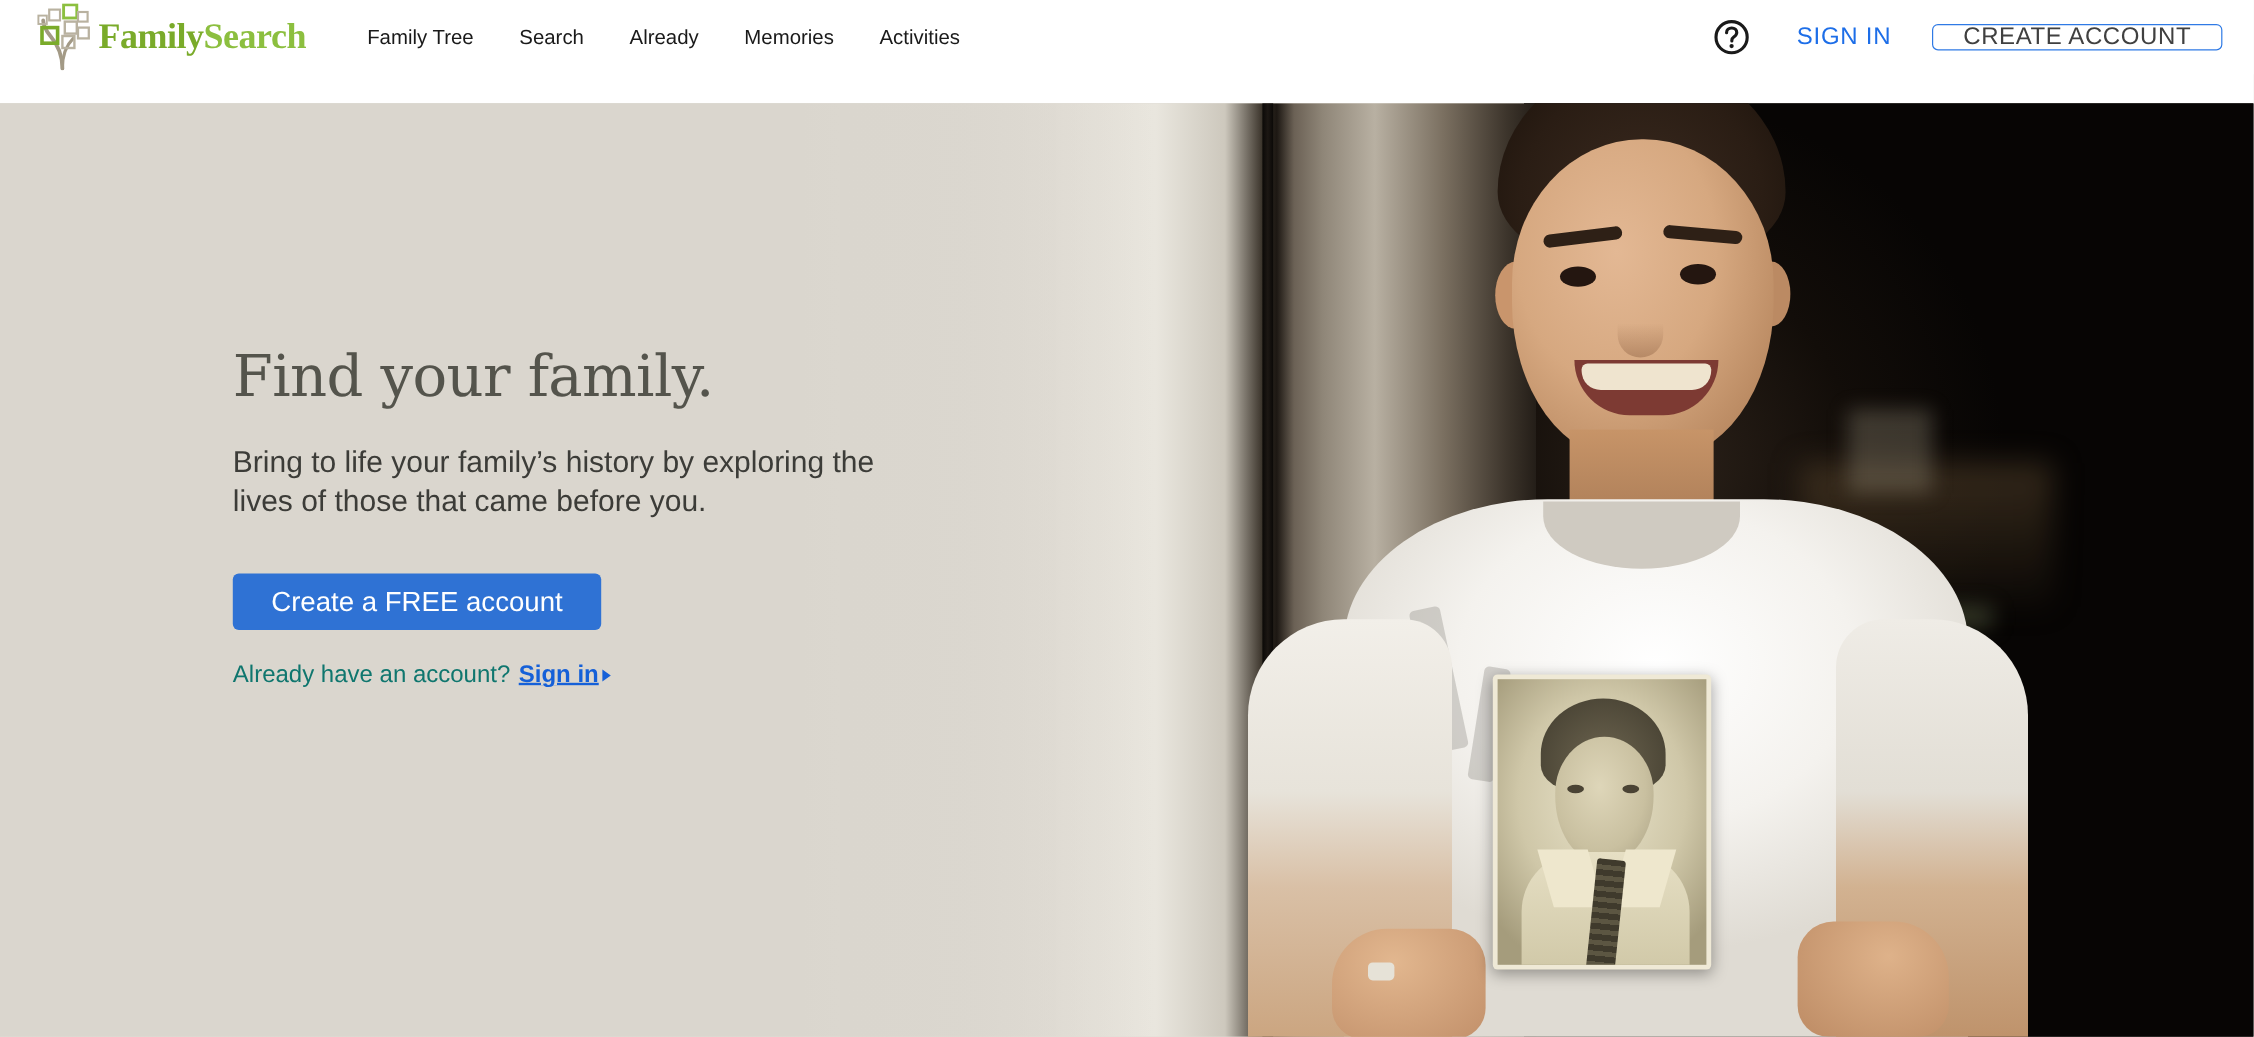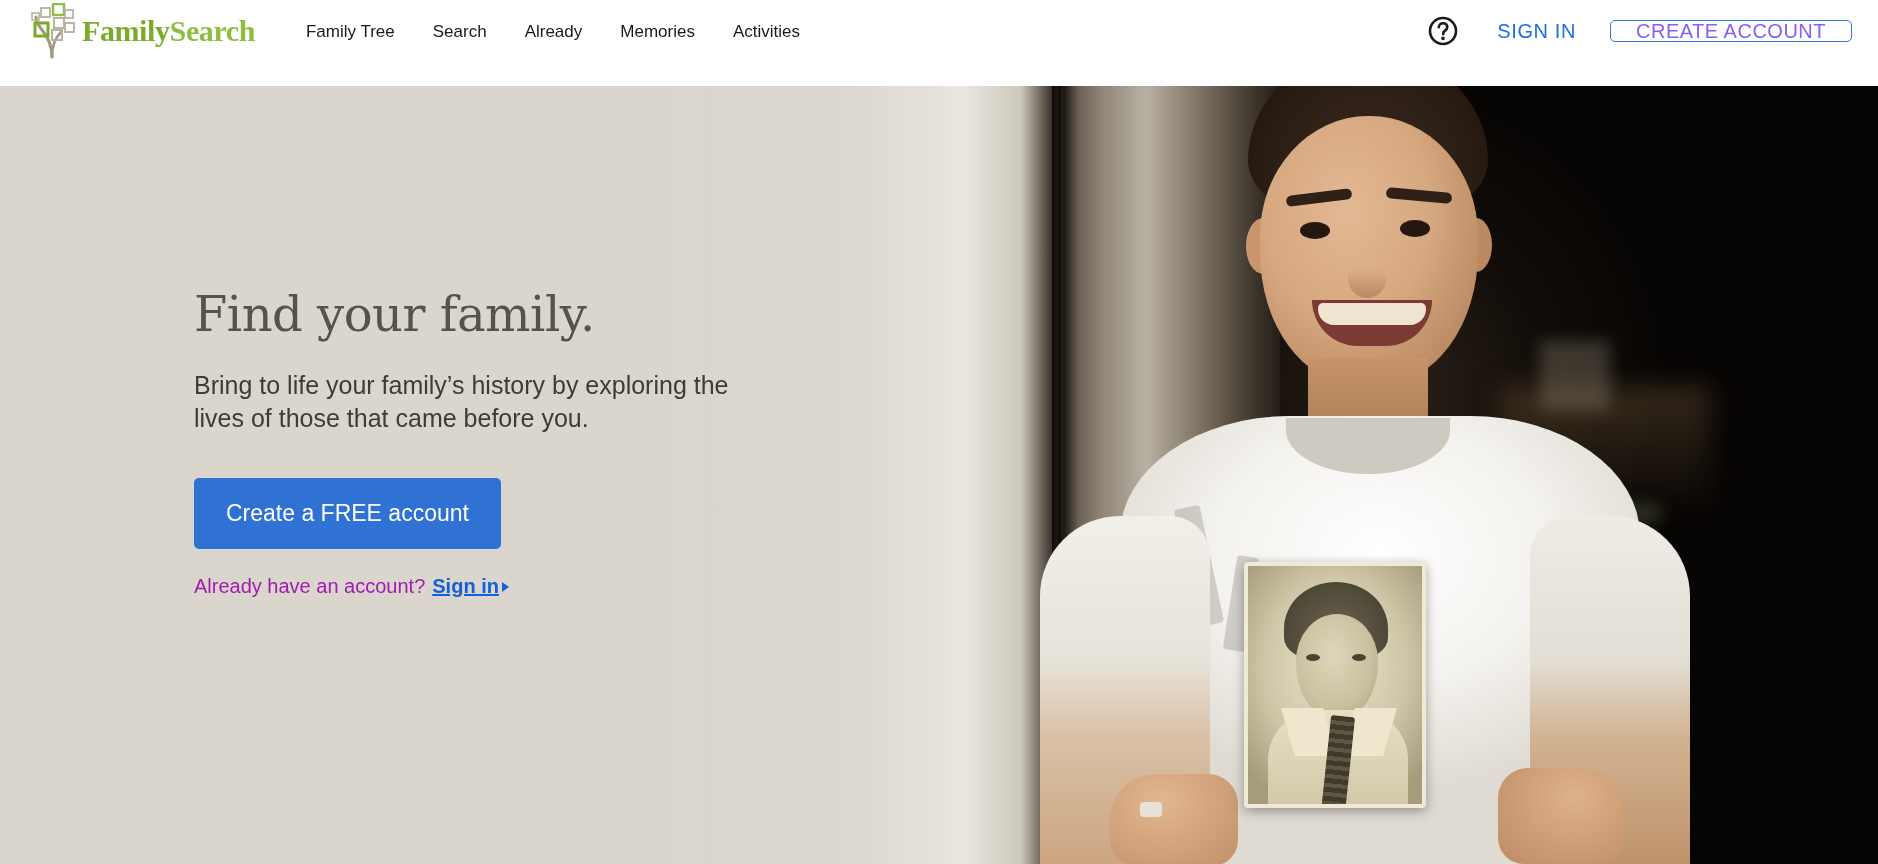--- a/index.html
+++ b/index.html
@@ -82,21 +82,21 @@
     font-size: 20px;
     color: #1d6ee8;
     letter-spacing: 0.6px;
     margin-right: 34px;
     white-space: nowrap;
     cursor: pointer;
     text-decoration: none;
   }
   .create-account-btn {
     font-size: 20px;
-    color: #8b5cf6;
+    color: #404040;
     letter-spacing: 0.5px;
     border: 1px solid #2f7ae5;
     border-radius: 5px;
     background: #ffffff;
     padding: 0 25px;
     white-space: nowrap;
     cursor: pointer;
     font-family: "Liberation Sans", sans-serif;
     line-height: 1;
   }
@@ -372,35 +372,35 @@
     max-width: 580px;
   }
   .cta-button {
     display: inline-block;
     margin-top: 42px;
     background: #2f72d4;
     color: #ffffff;
     font-size: 23px;
     border: none;
     border-radius: 5px;
-    padding: 24px 32px;
+    padding: 12px 32px;
     cursor: pointer;
     font-family: "Liberation Sans", sans-serif;
     line-height: 1;
   }
   .signin-row {
     margin-top: 26px;
     font-size: 20px;
     color: #2f72d4;
     display: flex;
     align-items: center;
     gap: 7px;
     cursor: pointer;
   }
-  .signin-row .prompt { color: #a21caf; }
+  .signin-row .prompt { color: #0f766e; }
   .signin-row .link {
     font-weight: bold;
     color: #1560d8;
     display: flex;
     align-items: center;
     gap: 3px;
   }
   .caret {
     display: inline-block;
     width: 0; height: 0;

